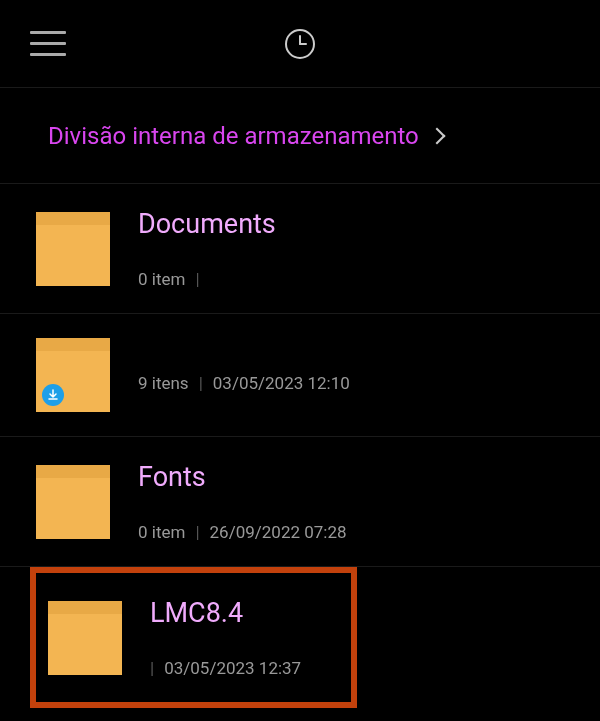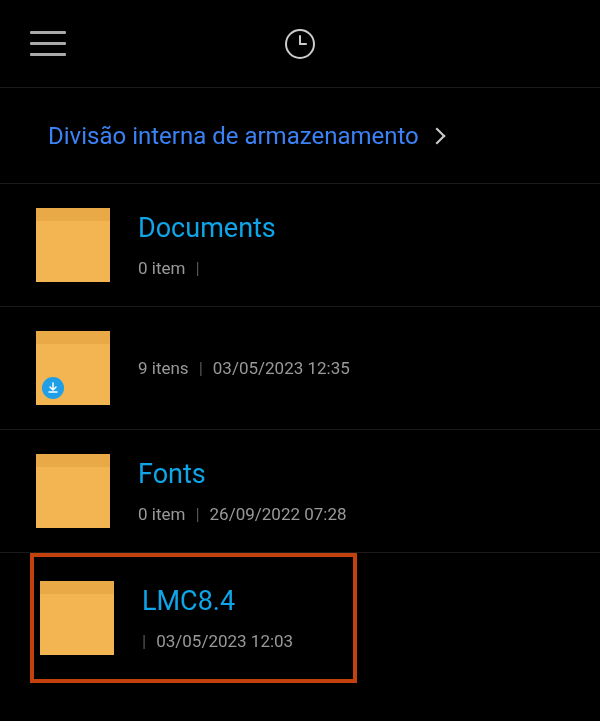--- a/index.html
+++ b/index.html
@@ -44,21 +44,21 @@
       justify-content: center;
       cursor: pointer;
     }
     .breadcrumb {
       height: 96px;
       display: flex;
       align-items: center;
       padding: 0 48px;
       border-bottom: 1px solid #1a1a1a;
       font-size: 24px;
-      color: #3b82f6;
+      color: #d946ef;
       cursor: pointer;
       gap: 12px;
     }
     .chevron {
       width: 12px;
       height: 12px;
       border-top: 2px solid #ccc;
       border-right: 2px solid #ccc;
       transform: rotate(45deg);
     }
@@ -67,23 +67,23 @@
     }
     .list-item {
       display: flex;
       align-items: center;
       padding: 24px 36px 24px 36px;
       border-bottom: 1px solid #1a1a1a;
       gap: 28px;
       cursor: pointer;
     }
     .list-item.selected {
-      border: 4px solid #c2410c;
+      border: 6px solid #c2410c;
       margin: 0 0 0 30px;
-      padding-left: 6px;
+      padding-left: 12px;
       padding-right: 6px;
       width: 327px;
     }
     .folder-icon {
       width: 74px;
       height: 74px;
       background: linear-gradient(to bottom, #e8a946 0%, #e8a946 18%, #f3b552 18%, #f3b552 100%);
       flex-shrink: 0;
       position: relative;
     }
@@ -94,22 +94,22 @@
       width: 22px;
       height: 22px;
       background: #1e9fe8;
       border-radius: 50%;
       display: flex;
       align-items: center;
       justify-content: center;
     }
     .folder-badge svg { width: 12px; height: 12px; }
     .item-text { display: flex; flex-direction: column; gap: 14px; }
-    .item-name { font-size: 27px; font-weight: 400; color: #0ea5e9; }
-    .item-meta { font-size: 17px; color: #999; display: flex; align-items: center; gap: 10px; }
+    .item-name { font-size: 27px; font-weight: 400; color: #f0abfc; }
+    .item-meta { font-size: 17px; color: #999; display: flex; align-items: center; gap: 10px; margin-top: 15px; }
     .meta-sep { color: #555; }
   </style>
 </head>
 <body>
 
 <div class="top-bar">
   <div class="menu-icon">
     <div class="bar"></div>
     <div class="bar"></div>
     <div class="bar"></div>
@@ -146,21 +146,21 @@
       <div class="folder-badge">
         <svg viewBox="0 0 12 12">
           <path d="M6 1 L6 8 M3 5 L6 8 L9 5 M2 10 L10 10" stroke="#fff" stroke-width="1.5" fill="none" stroke-linecap="round" stroke-linejoin="round"></path>
         </svg>
       </div>
     </div>
     <div class="item-text">
       <div class="item-meta">
         <span>9 itens</span>
         <span class="meta-sep">|</span>
-        <span>03/05/2023 12:35</span>
+        <span>03/05/2023 12:10</span>
       </div>
     </div>
   </div>
 
   <div class="list-item">
     <div class="folder-icon"></div>
     <div class="item-text">
       <div class="item-name">Fonts</div>
       <div class="item-meta">
         <span>0 item</span>
@@ -169,18 +169,18 @@
       </div>
     </div>
   </div>
 
   <div class="list-item selected">
     <div class="folder-icon"></div>
     <div class="item-text">
       <div class="item-name">LMC8.4</div>
       <div class="item-meta">
         <span class="meta-sep">|</span>
-        <span>03/05/2023 12:03</span>
+        <span>03/05/2023 12:37</span>
       </div>
     </div>
   </div>
 
 </div>
 
 </body></html>

